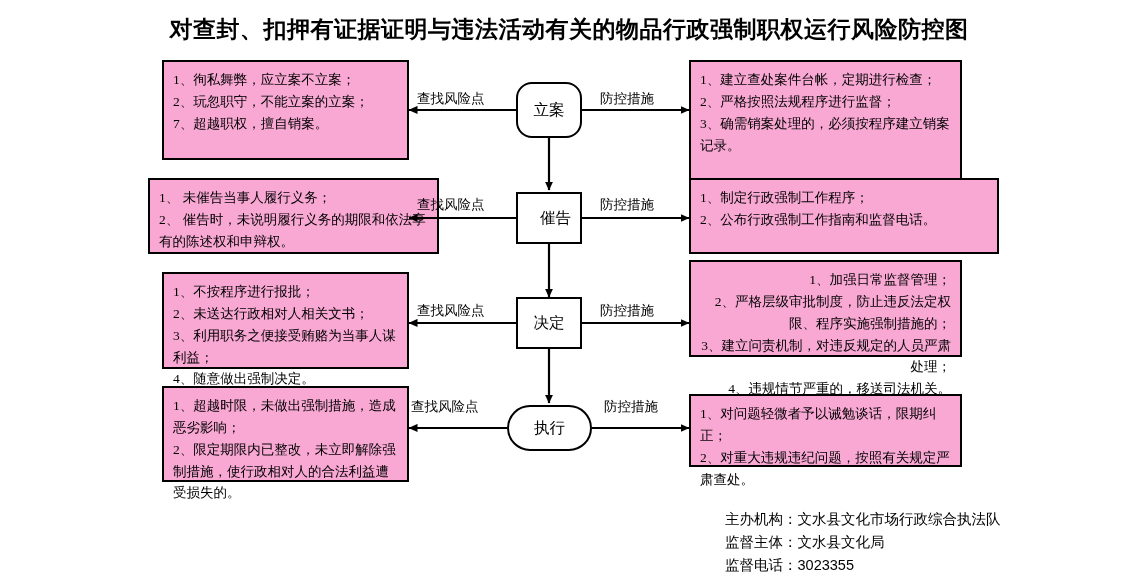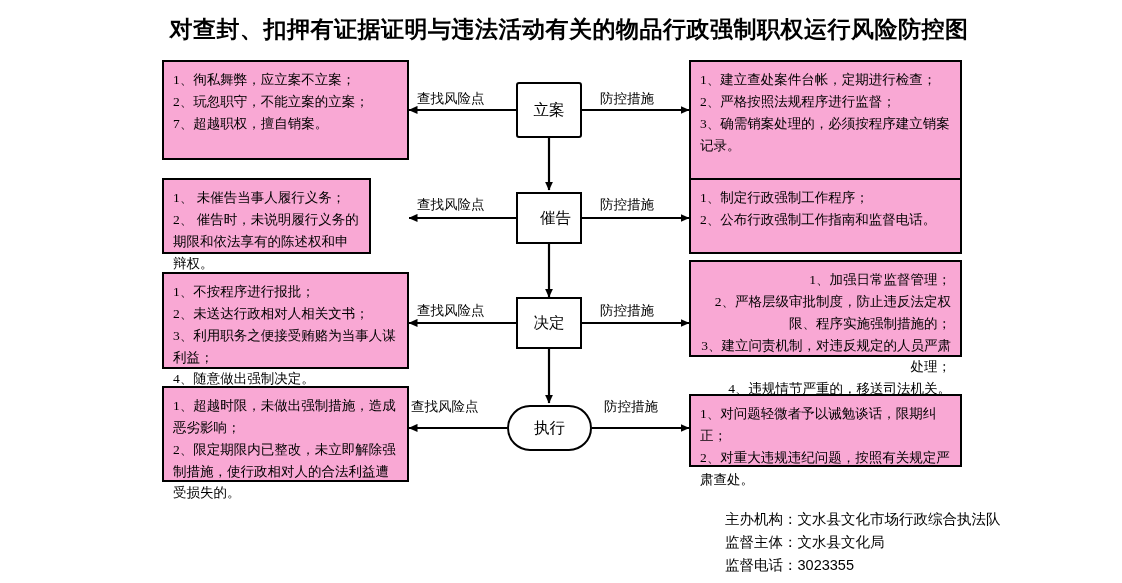--- a/index.html
+++ b/index.html
@@ -56,21 +56,21 @@
     border: 2px solid #000;
     background: #fff;
     box-sizing: border-box;
     display: flex;
     align-items: center;
     justify-content: center;
     font-size: 15.5px;
     font-family: "Liberation Serif", "DejaVu Serif", serif;
     z-index: 3;
   }
-  .node.rounded { border-radius: 3px; }
+  .node.rounded { border-radius: 16px; }
   .node.stadium { border-radius: 999px; }
   .node.rect { border-radius: 0; }
   
   .conn-label {
     position: absolute;
     font-size: 13.5px;
     font-family: "Liberation Serif", "DejaVu Serif", serif;
     white-space: nowrap;
     z-index: 4;
     background: transparent;
@@ -138,33 +138,33 @@
 
   <div class="conn-label" style="left:417px; top:90px;">查找风险点</div>
   <div class="conn-label" style="left:600px; top:90px;">防控措施</div>
 
   <div class="sidebox" style="left:689px; top:60px; width:273px; height:126px;">
     <div class="ln">1、建立查处案件台帐，定期进行检查；</div>
     <div class="ln">2、严格按照法规程序进行监督；</div>
     <div class="ln">3、确需销案处理的，必须按程序建立销案记录。</div>
   </div>
 
-  <div class="sidebox" style="left:162px; top:178px; width:209px; height:76px;">
+  <div class="sidebox" style="left:148px; top:178px; width:291px; height:76px;">
     <div class="ln">1、 未催告当事人履行义务；</div>
     <div class="ln">2、 催告时，未说明履行义务的期限和依法享有的陈述权和申辩权。</div>
   </div>
 
   <div class="node rect" style="left:516px; top:192px; width:66px; height:52px;padding-left:13px;">
     <span>催告</span>
   </div>
 
   <div class="conn-label" style="left:417px; top:196px;">查找风险点</div>
   <div class="conn-label" style="left:600px; top:196px;">防控措施</div>
 
-  <div class="sidebox" style="left:689px; top:178px; width:273px; height:76px;">
+  <div class="sidebox" style="left:689px; top:178px; width:310px; height:76px;">
     <div class="ln">1、制定行政强制工作程序；</div>
     <div class="ln">2、公布行政强制工作指南和监督电话。</div>
   </div>
 
   <div class="sidebox" style="left:162px; top:272px; width:247px; height:97px;">
     <div class="ln">1、不按程序进行报批；</div>
     <div class="ln">2、未送达行政相对人相关文书；</div>
     <div class="ln">3、利用职务之便接受贿赂为当事人谋利益；</div>
     <div class="ln">4、随意做出强制决定。</div>
   </div>

